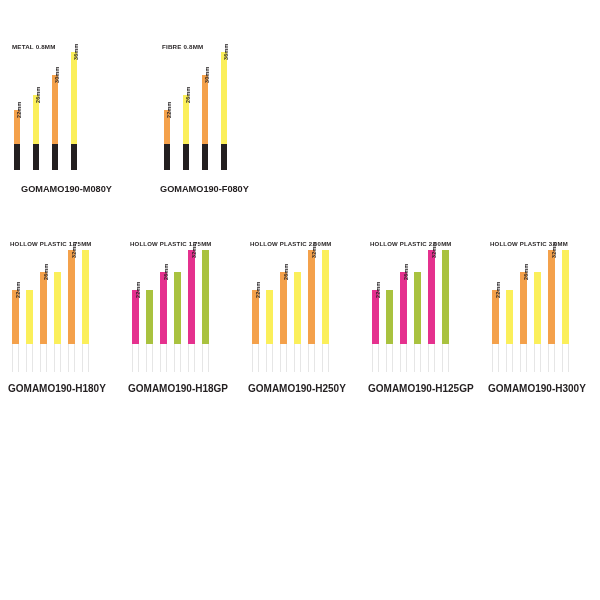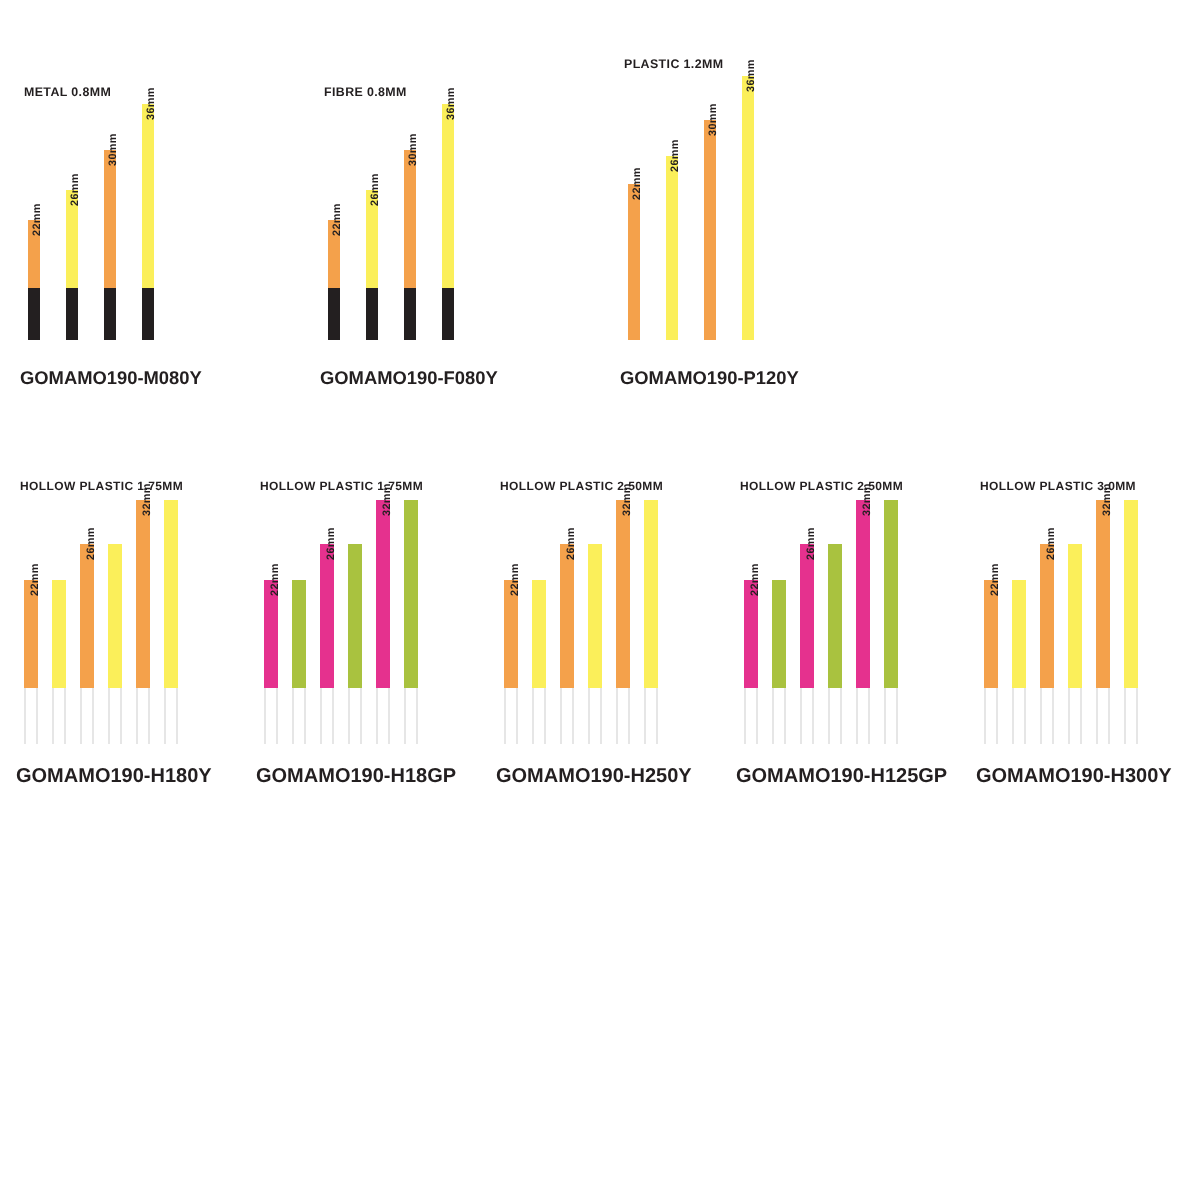--- a/index.html
+++ b/index.html
@@ -115,21 +115,21 @@
             <div class="tip" style="height: 26px; background: rgb(35, 31, 32);"></div>
             <span class="len" style="left: 7.5px; top: 2px;">30mm</span>
           </div>
           <div class="straw" style="left: 71px; width: 6px; top: 52px; height: 118px; bottom: auto;">
             <div class="body" style="background: rgb(251, 239, 90); bottom: 26px;"></div>
             <div class="tip" style="height: 26px; background: rgb(35, 31, 32);"></div>
             <span class="len" style="left: 7.5px; top: 2px;">36mm</span>
           </div>
         </div>
         <div class="group-title" style="left: 12px; top: 43px;">METAL 0.8MM</div>
-        <div class="code" style="left: 10px;">GOMAMO190-M080Y</div>
+        <div class="code" style="left: 21px;">GOMAMO190-M080Y</div>
       </div>
       <div class="group top">
         <div class="straws">
           <div class="straw" style="left: 14px; width: 6px; top: 110px; height: 60px; bottom: auto;">
             <div class="body" style="background: rgb(244, 161, 75); bottom: 26px;"></div>
             <div class="tip" style="height: 26px; background: rgb(35, 31, 32);"></div>
             <span class="len" style="left: 7.5px; top: 2px;">22mm</span>
           </div>
           <div class="straw" style="left: 33px; width: 6px; top: 95px; height: 75px; bottom: auto;">
             <div class="body" style="background: rgb(251, 239, 90); bottom: 26px;"></div>
@@ -143,42 +143,20 @@
           </div>
           <div class="straw" style="left: 71px; width: 6px; top: 52px; height: 118px; bottom: auto;">
             <div class="body" style="background: rgb(251, 239, 90); bottom: 26px;"></div>
             <div class="tip" style="height: 26px; background: rgb(35, 31, 32);"></div>
             <span class="len" style="left: 7.5px; top: 2px;">36mm</span>
           </div>
         </div>
         <div class="group-title" style="left: 12px; top: 43px;">FIBRE 0.8MM</div>
         <div class="code" style="left: 10px;">GOMAMO190-F080Y</div>
       </div>
-      <div class="group top">
-        <div class="straws">
-          <div class="straw" style="left: 14px; width: 6px; top: 92px; height: 78px; bottom: auto;">
-            <div class="body" style="background: rgb(244, 161, 75); bottom: 0px;"></div>
-            <span class="len" style="left: 7.5px; top: 2px;">22mm</span>
-          </div>
-          <div class="straw" style="left: 33px; width: 6px; top: 78px; height: 92px; bottom: auto;">
-            <div class="body" style="background: rgb(251, 239, 90); bottom: 0px;"></div>
-            <span class="len" style="left: 7.5px; top: 2px;">26mm</span>
-          </div>
-          <div class="straw" style="left: 52px; width: 6px; top: 60px; height: 110px; bottom: auto;">
-            <div class="body" style="background: rgb(244, 161, 75); bottom: 0px;"></div>
-            <span class="len" style="left: 7.5px; top: 2px;">30mm</span>
-          </div>
-          <div class="straw" style="left: 71px; width: 6px; top: 38px; height: 132px; bottom: auto;">
-            <div class="body" style="background: rgb(251, 239, 90); bottom: 0px;"></div>
-            <span class="len" style="left: 7.5px; top: 2px;">36mm</span>
-          </div>
-        </div>
-        <div class="group-title" style="left: 12px; top: 29px;">PLASTIC 1.2MM</div>
-        <div class="code" style="left: 10px;">GOMAMO190-P120Y</div>
-      </div>
     </div>
   <div class="row row-bottom" id="row-bottom">
       <div class="group bottom">
         <div class="straws">
           <div class="straw" style="left: 12px; width: 7px; top: 90px; height: 82px; bottom: auto;">
             <div class="body" style="background: rgb(244, 161, 75); bottom: 28px;"></div>
             <div class="tip" style="height: 28px; background: rgb(255, 255, 255); border-left: 1px solid rgb(230, 230, 230); border-right: 1px solid rgb(230, 230, 230); box-sizing: border-box;"></div>
             <span class="len" style="left: 8.5px; top: 2px;">22mm</span>
           </div>
           <div class="straw" style="left: 26px; width: 7px; top: 90px; height: 82px; bottom: auto;">

